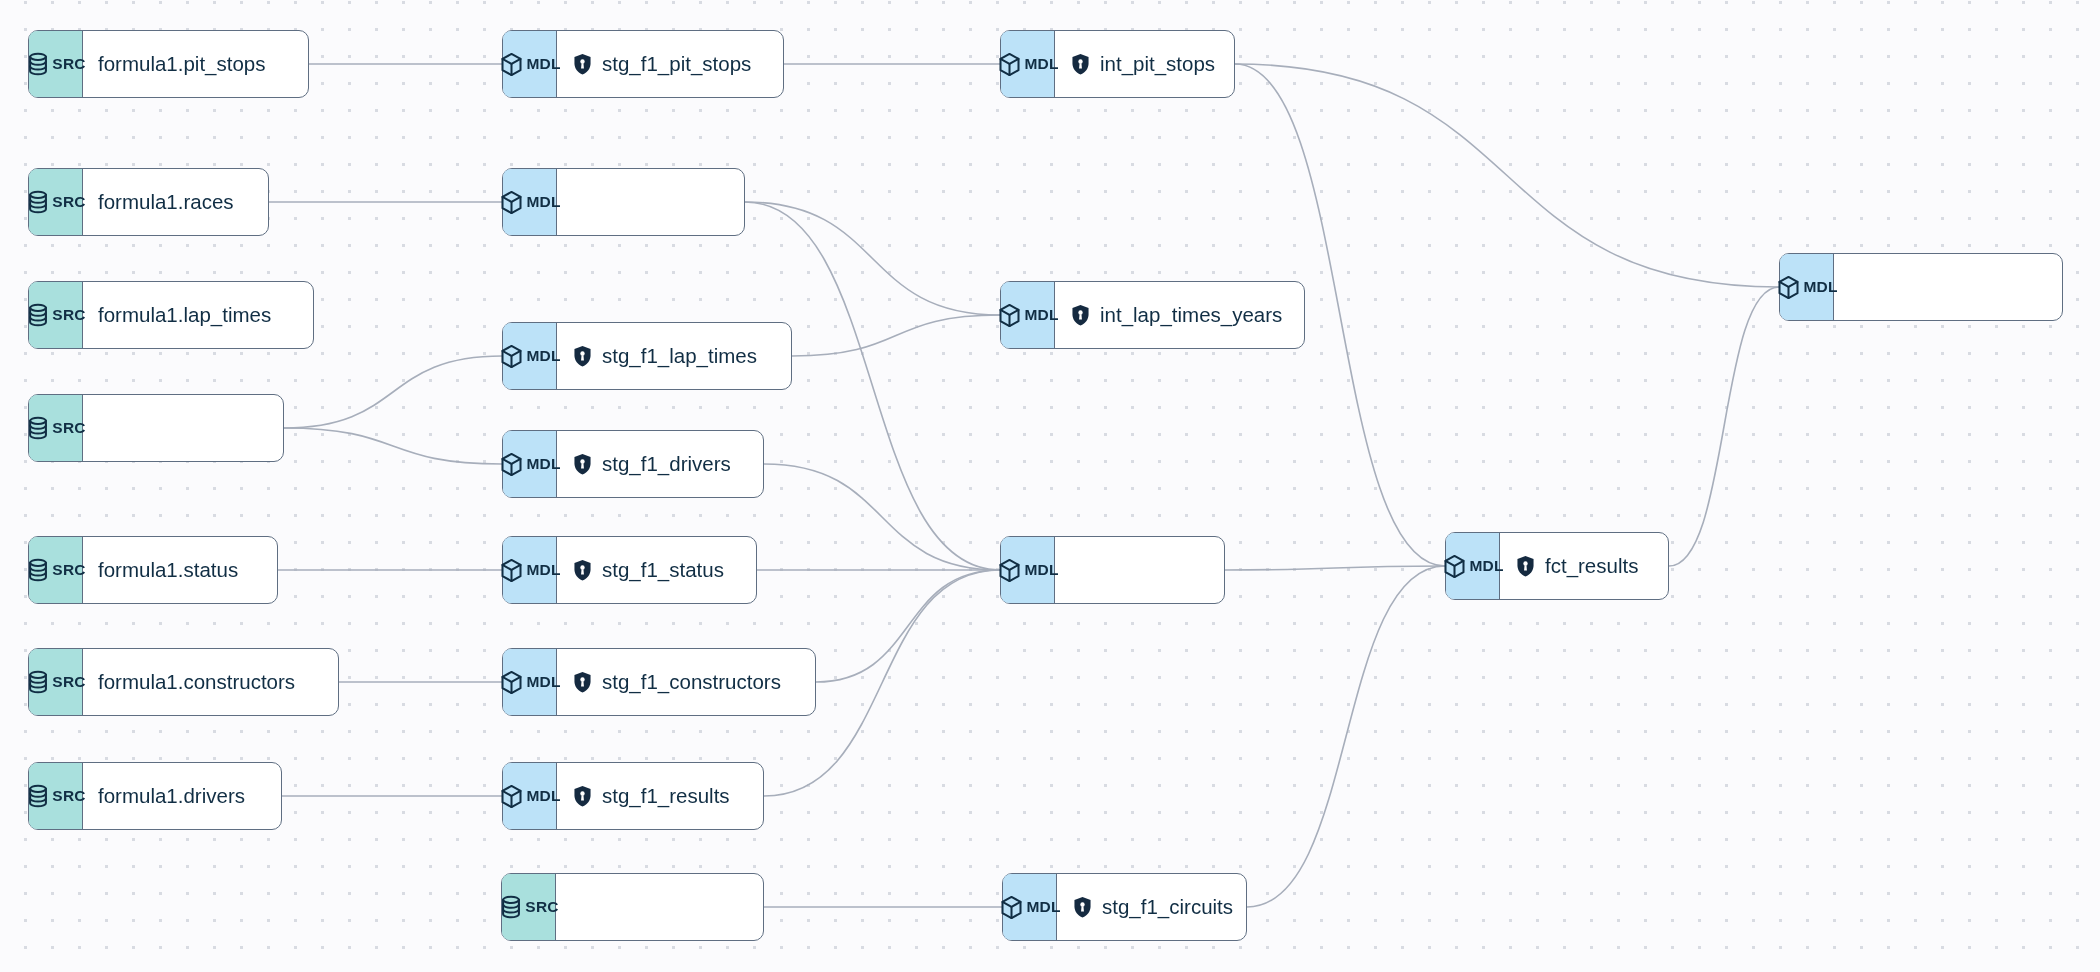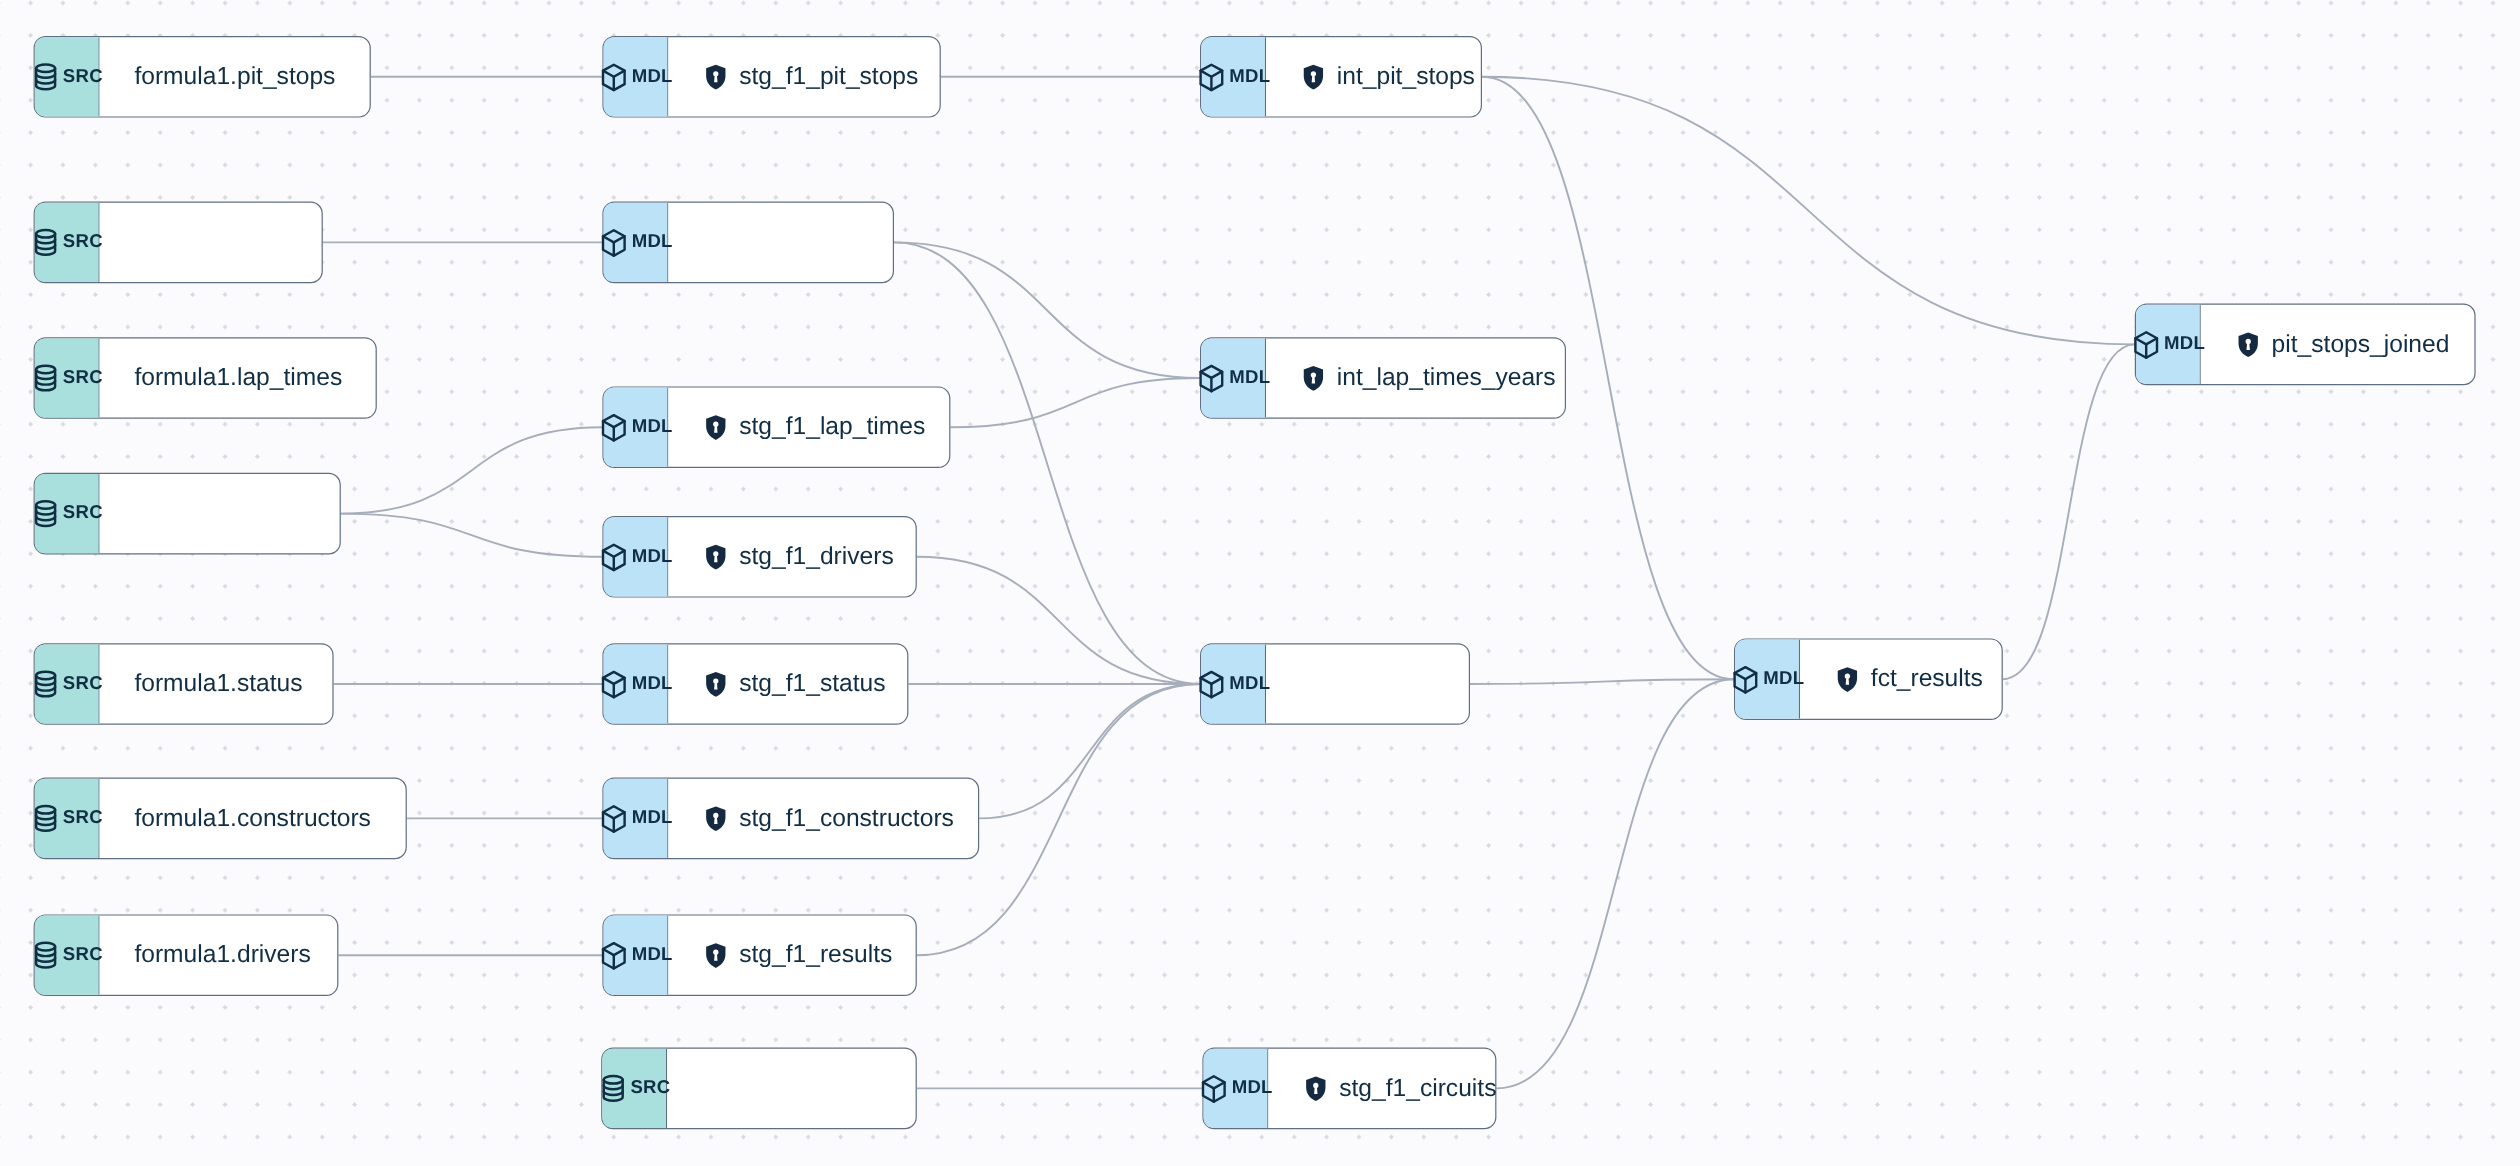--- a/index.html
+++ b/index.html
@@ -52,21 +52,21 @@
     font-weight:600;
     letter-spacing:.2px;
     line-height:1;
   }
   .nicon{display:flex;align-items:center;justify-content:center;}
   .nicon svg{display:block;}
   .body{
     flex:1;
     display:flex;
     align-items:center;
-    padding:0 18px 0 29px;
+    padding:0 18px 0 15px;
     gap:9px;
     white-space:nowrap;
   }
   .nlabel{
     font-size:20.5px;
     color:var(--text-color);
     font-weight:400;
   }
   .shield{display:flex;align-items:center;}
 </style>
@@ -118,20 +118,23 @@
         <span class="nicon">
           <svg width="26" height="26" viewBox="0 0 24 24" fill="none" stroke="currentColor" stroke-width="1.9" stroke-linecap="round">
             <ellipse cx="12" cy="5.4" rx="7.3" ry="2.9"></ellipse>
             <path d="M4.7 5.4v13.2c0 1.6 3.27 2.9 7.3 2.9s7.3-1.3 7.3-2.9V5.4"></path>
             <path d="M4.7 9.8c0 1.6 3.27 2.9 7.3 2.9s7.3-1.3 7.3-2.9"></path>
             <path d="M4.7 14.2c0 1.6 3.27 2.9 7.3 2.9s7.3-1.3 7.3-2.9"></path>
           </svg>
         </span>
         <span class="btxt">SRC</span>
       </div>
+      <div class="body">
+        <span class="nlabel">formula1.races</span>
+      </div>
     </div>
     <div class="node source" style="left: 28px; top: 281px; width: 286px; height: 68px;">
       <div class="badge">
         <span class="nicon">
           <svg width="26" height="26" viewBox="0 0 24 24" fill="none" stroke="currentColor" stroke-width="1.9" stroke-linecap="round">
             <ellipse cx="12" cy="5.4" rx="7.3" ry="2.9"></ellipse>
             <path d="M4.7 5.4v13.2c0 1.6 3.27 2.9 7.3 2.9s7.3-1.3 7.3-2.9V5.4"></path>
             <path d="M4.7 9.8c0 1.6 3.27 2.9 7.3 2.9s7.3-1.3 7.3-2.9"></path>
             <path d="M4.7 14.2c0 1.6 3.27 2.9 7.3 2.9s7.3-1.3 7.3-2.9"></path>
           </svg>
@@ -463,25 +466,15 @@
     <div class="node model" style="left: 1779px; top: 253px; width: 284px; height: 68px;">
       <div class="badge">
         <span class="nicon">
           <svg width="27" height="27" viewBox="0 0 24 24" fill="none" stroke="currentColor" stroke-width="1.8" stroke-linejoin="round" stroke-linecap="round">
             <path d="M12 2.6 20 7v10l-8 4.4L4 17V7l8-4.4z"></path>
             <path d="M4 7l8 4.5L20 7"></path>
             <path d="M12 11.5V21.4"></path>
           </svg>
         </span>
         <span class="btxt">MDL</span>
-      </div>
-      <div class="body">
-        <span class="shield">
-          <svg width="21" height="23" viewBox="0 0 24 26" fill="none">
-            <path d="M12 1l9.2 3.4v7.2c0 6.1-3.9 10.7-9.2 12.9C6.7 22.3 2.8 17.7 2.8 11.6V4.4L12 1z" fill="var(--shield-color)"></path>
-            <circle cx="12" cy="9.6" r="2.5" fill="#fff"></circle>
-            <path d="M10.9 11.5h2.2l.55 6.2h-3.3l.55-6.2z" fill="#fff"></path>
-          </svg>
-        </span>
-        <span class="nlabel">pit_stops_joined</span>
       </div>
     </div>
   </div>
 
 </body></html>

